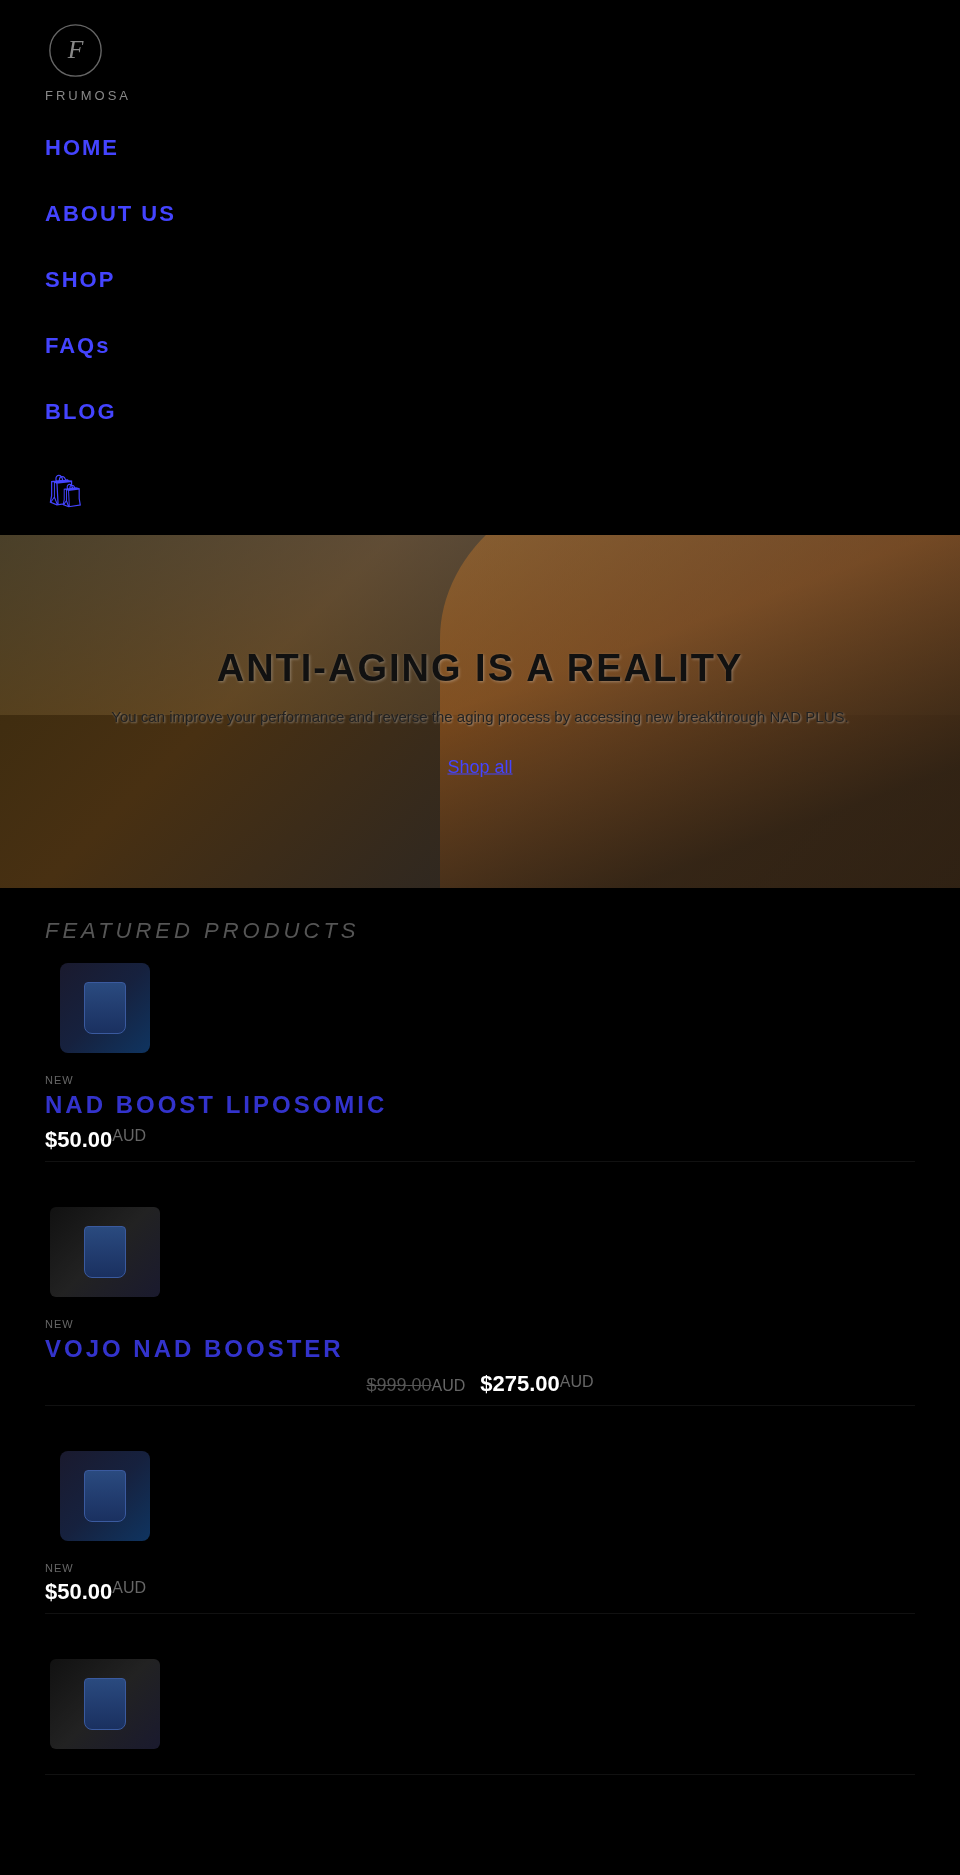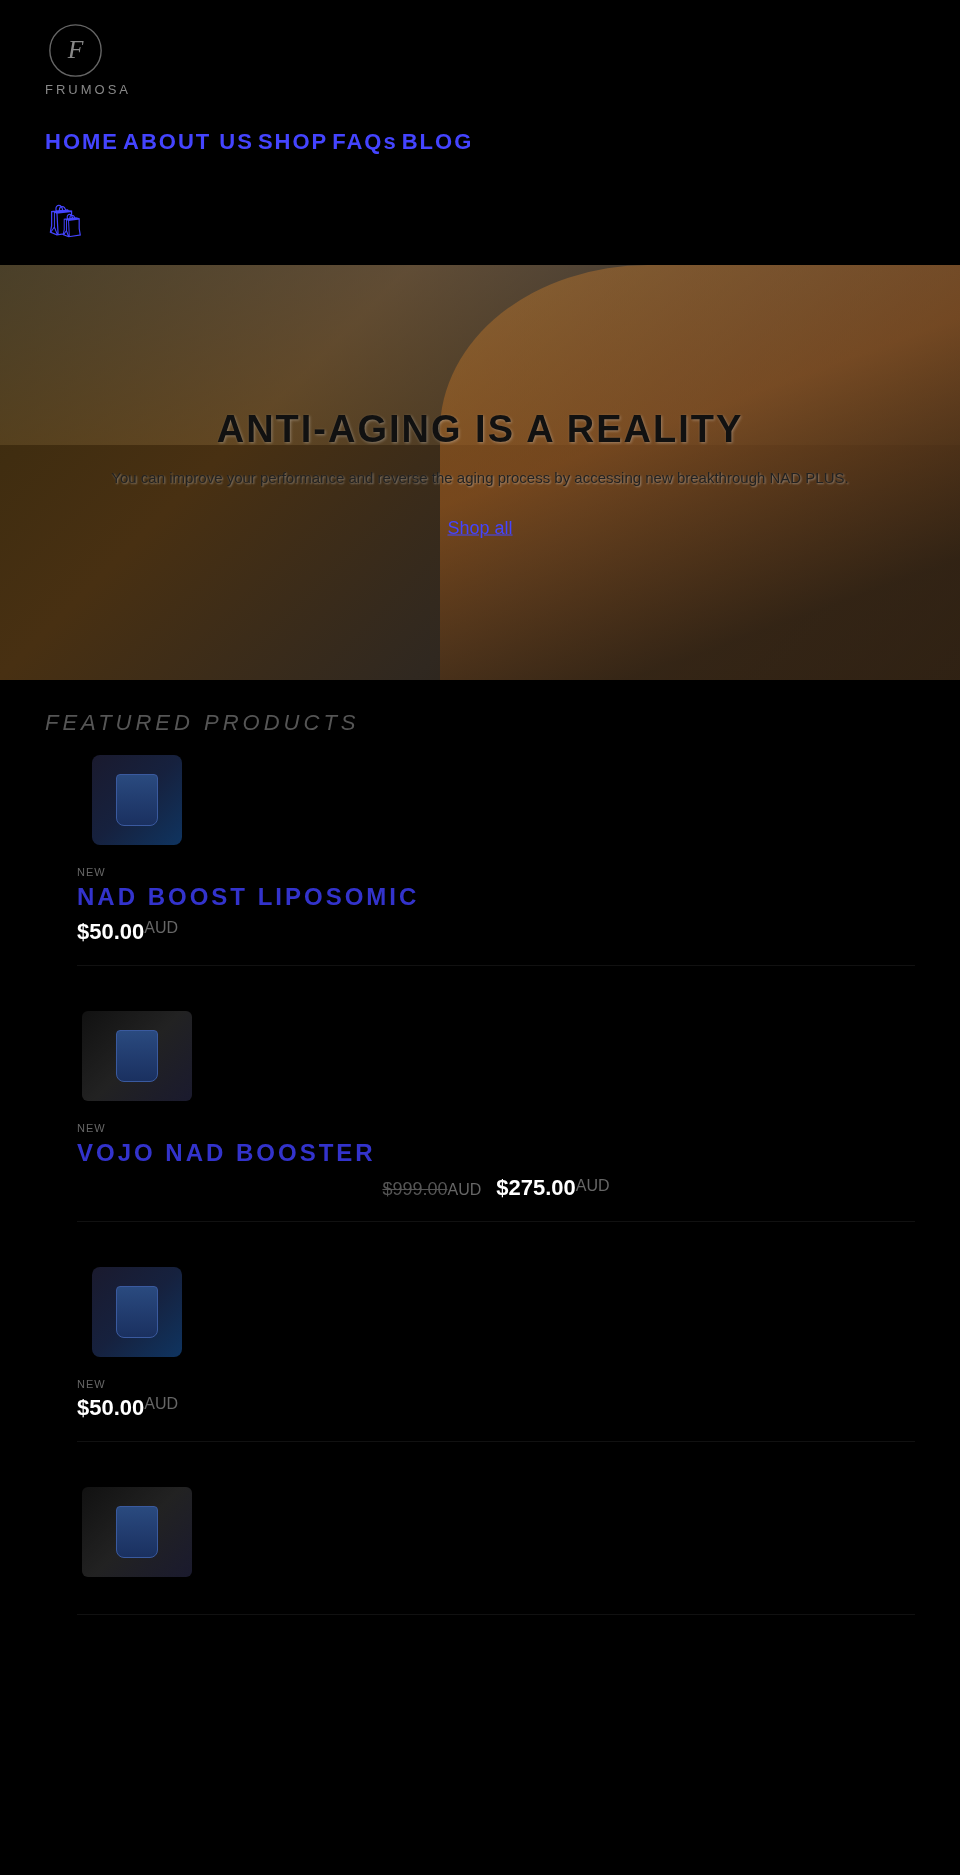--- a/index.html
+++ b/index.html
@@ -30,28 +30,28 @@
       justify-content: center;
     }
     .logo-icon svg {
       width: 55px;
       height: 55px;
     }
     .logo-text {
       color: #888;
       font-size: 13px;
       letter-spacing: 3px;
-      margin-top: 2px;
+      margin-top: 8px;
       font-weight: 400;
     }
 
     .nav-links {
       display: flex;
-      flex-direction: row;
-      gap: 4px;
+      flex-direction: column;
+      gap: 16px;
       margin-bottom: 30px;
     }
     .nav-link {
       color: #4444ff;
       font-size: 22px;
       font-weight: 700;
       text-decoration: none;
       letter-spacing: 2px;
       padding: 12px 0;
       cursor: pointer;
@@ -65,21 +65,21 @@
     .cart-icon {
       color: #4444ff;
       font-size: 32px;
       cursor: pointer;
     }
 
     
     .hero-section {
       position: relative;
       width: 960px;
-      height: 415px;
+      height: 353px;
       overflow: hidden;
       background: #000;
     }
     .hero-bg {
       position: absolute;
       top: 0; left: 0; right: 0; bottom: 0;
       background: linear-gradient(
         135deg,
         rgba(80, 60, 20, 0.7) 0%,
         rgba(120, 80, 30, 0.6) 30%,
@@ -162,23 +162,22 @@
       color: #555;
       letter-spacing: 4px;
       margin-bottom: 14px;
       text-transform: uppercase;
       font-style: italic;
     }
 
     
     .product-card {
       margin-bottom: 40px;
-      padding-bottom: 20px;
+      padding-bottom: 8px;
       border-bottom: 1px solid #111;
-      margin-left: 32px;
     }
     .product-image-area {
       width: 120px;
       height: 100px;
       margin-bottom: 12px;
       display: flex;
       align-items: center;
       justify-content: center;
       position: relative;
     }

